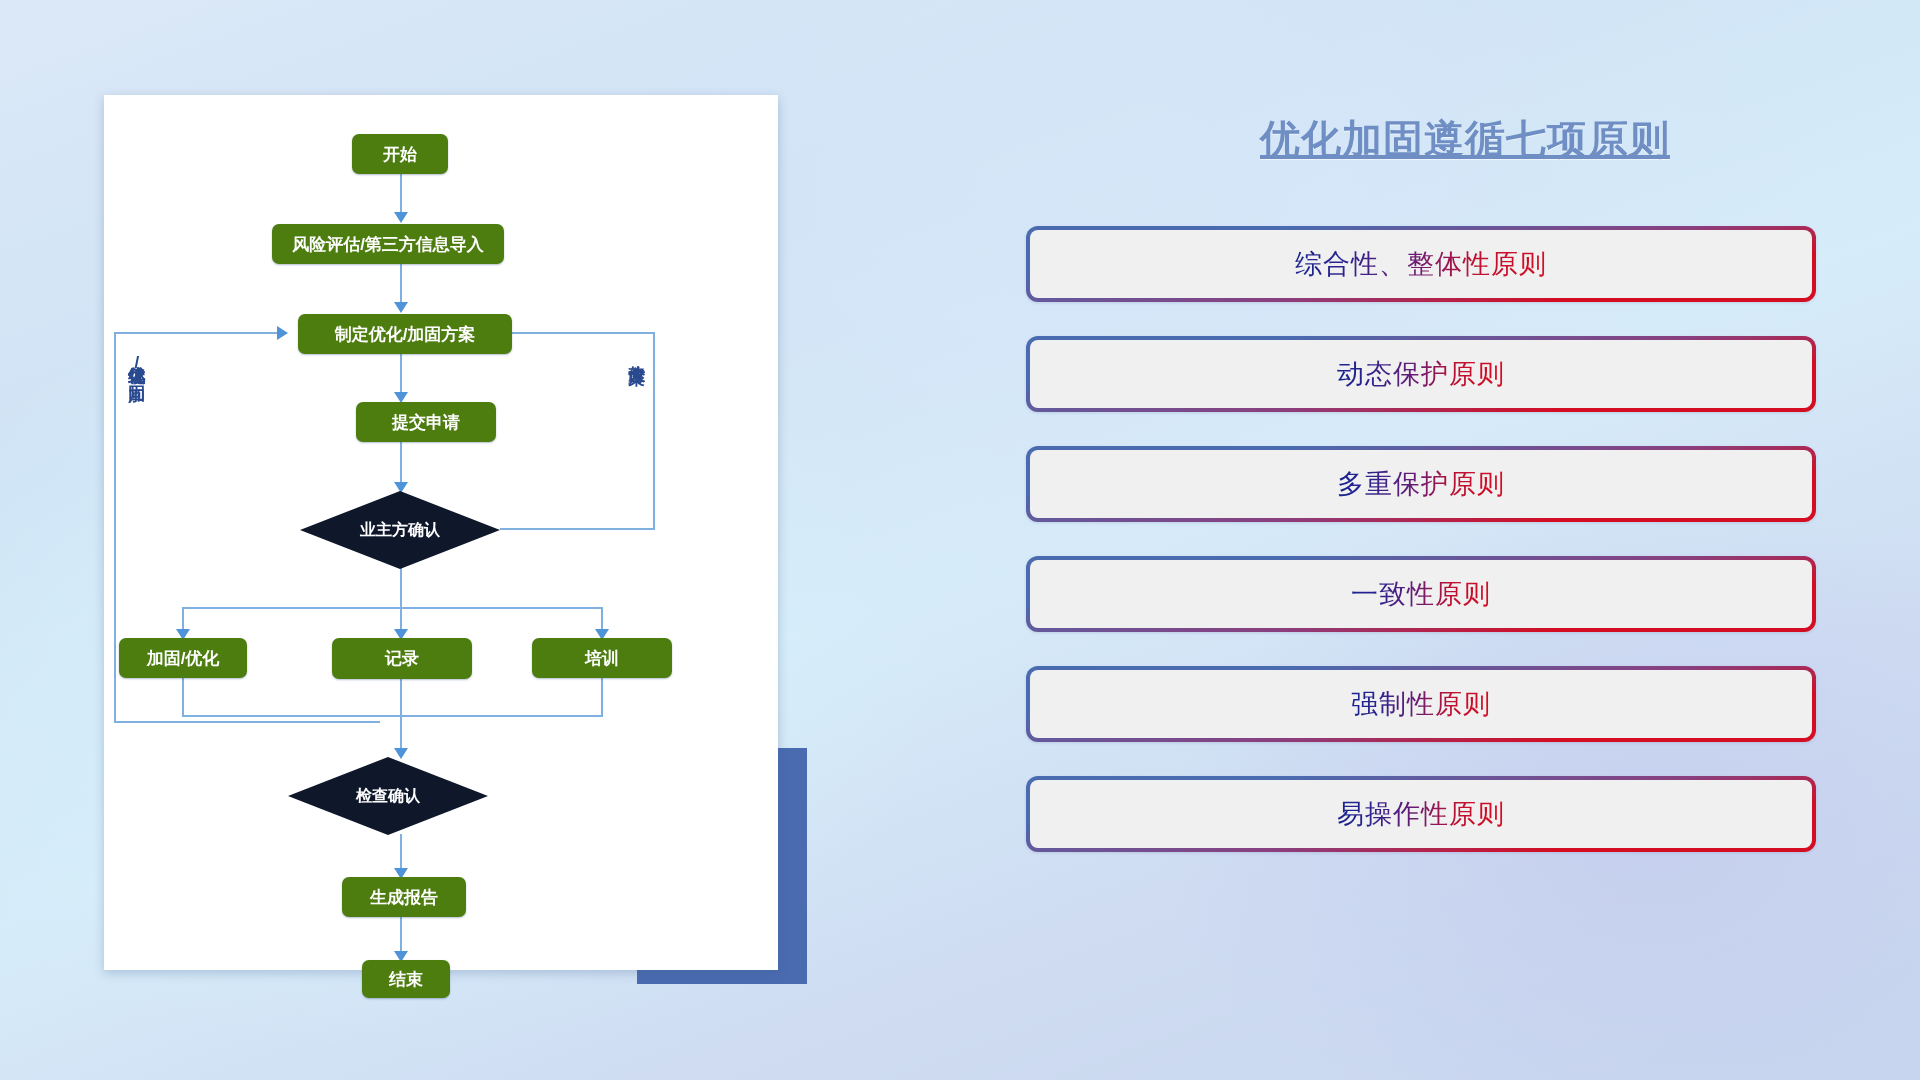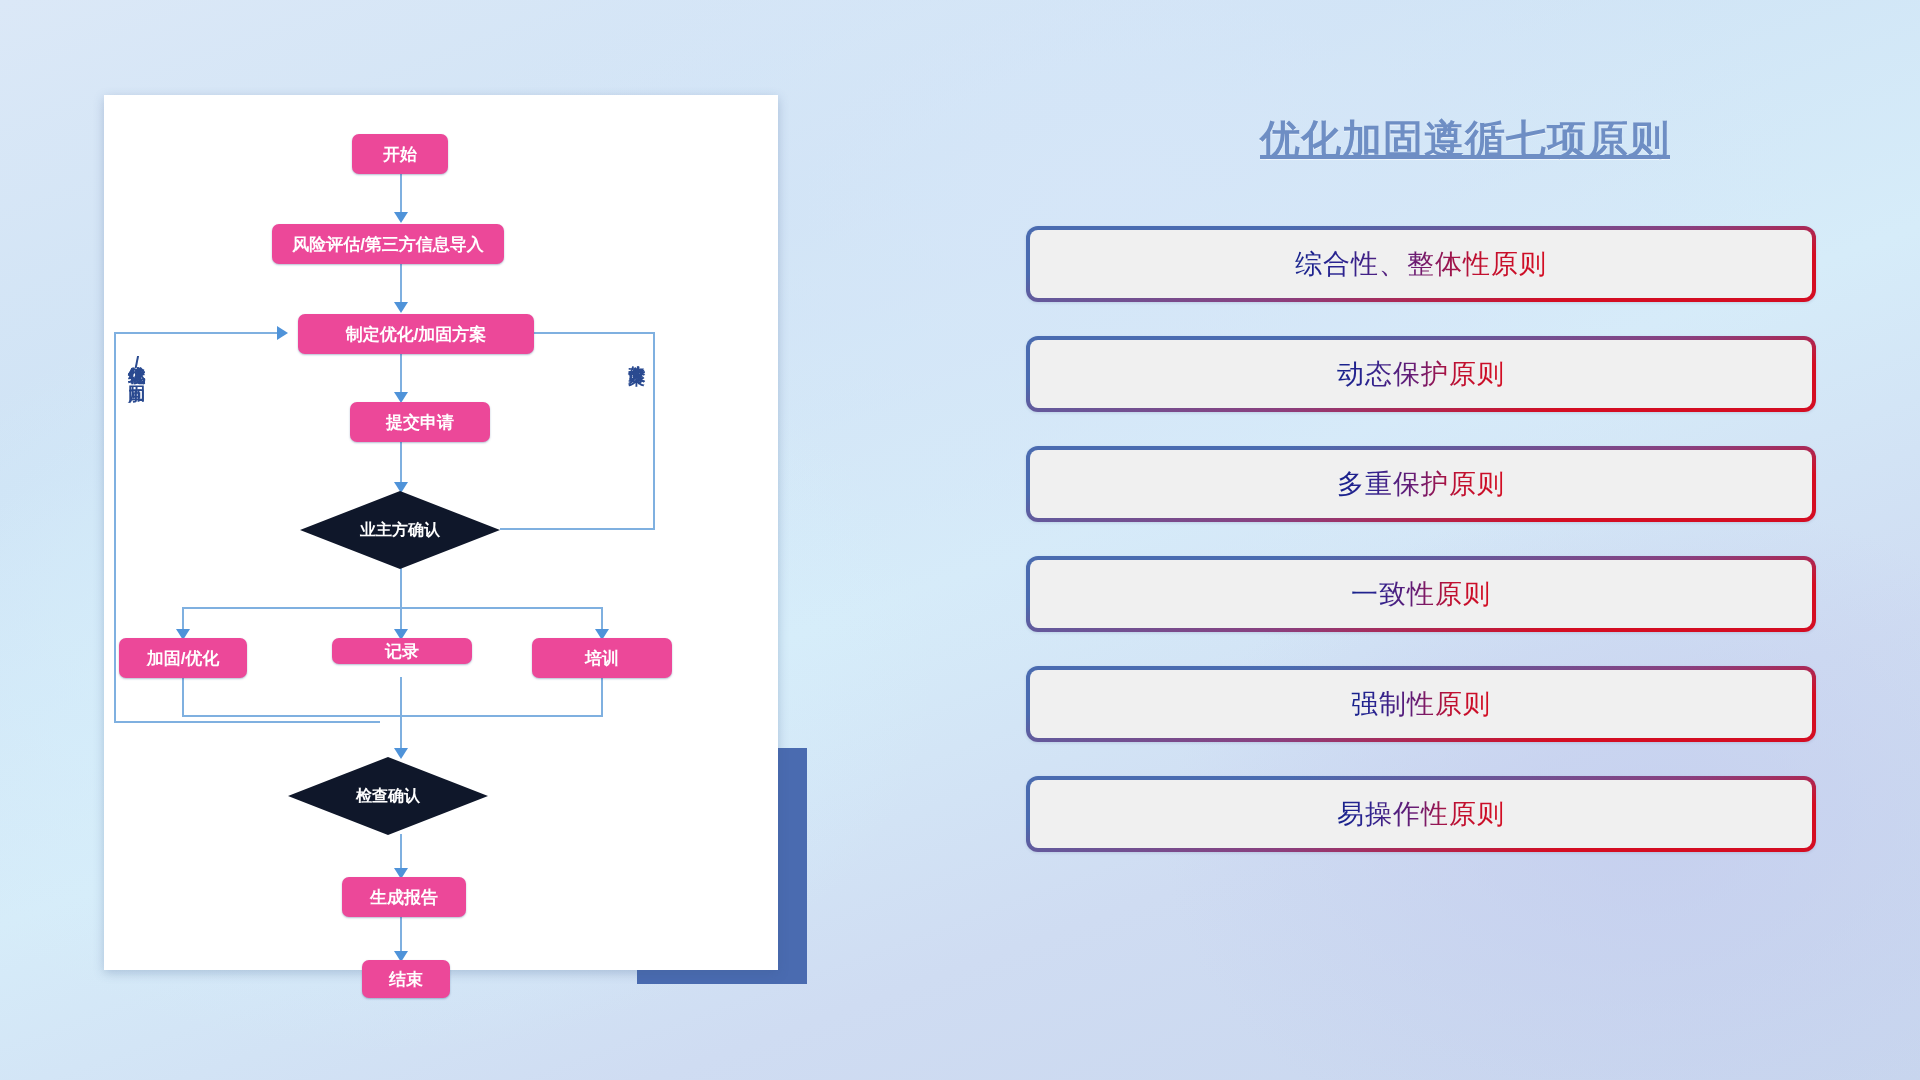--- a/index.html
+++ b/index.html
@@ -69,21 +69,21 @@
     -webkit-background-clip:text;
     background-clip:text;
     color:transparent;
     -webkit-text-fill-color:transparent;
     white-space:nowrap;
   }
 
   
   .node{
     position:absolute;
-    background:#ec4899;
+    background:#4d7c0f;
     border-radius:7px;
     color:#fff;
     font-weight:bold;
     font-size:17px;
     display:flex; align-items:center; justify-content:center;
     white-space:nowrap;
     box-shadow:0 1px 2px rgba(40,70,120,.35);
   }
   .diamond{
     position:absolute;
@@ -165,37 +165,37 @@
       <div class="arw down" style="left:290px; top:856px;"></div>
 
       <div class="node" style="left:248px; top:39px; width:96px; height:40px;">
         <span>开始</span>
       </div>
 
       <div class="node" style="left:168px; top:129px; width:232px; height:40px;">
         <span>风险评估/第三方信息导入</span>
       </div>
 
-      <div class="node" style="left:194px; top:219px; width:236px; height:40px;">
+      <div class="node" style="left:194px; top:219px; width:214px; height:40px;">
         <span>制定优化/加固方案</span>
       </div>
 
-      <div class="node" style="left:246px; top:307px; width:140px; height:40px;">
+      <div class="node" style="left:252px; top:307px; width:140px; height:40px;">
         <span>提交申请</span>
       </div>
 
       <div class="diamond" style="left:196px; top:396px; width:200px; height:78px;">
         <span>业主方确认</span>
       </div>
 
       <div class="node" style="left:15px; top:543px; width:128px; height:40px;">
         <span>加固/优化</span>
       </div>
 
-      <div class="node" style="left:228px; top:543px; width:140px; height:26px;">
+      <div class="node" style="left:228px; top:543px; width:140px; height:41px;">
         <span>记录</span>
       </div>
 
       <div class="node" style="left:428px; top:543px; width:140px; height:40px;">
         <span>培训</span>
       </div>
 
       <div class="diamond" style="left:184px; top:662px; width:200px; height:78px;justify-content:center;">
         <span>检查确认</span>
       </div>

